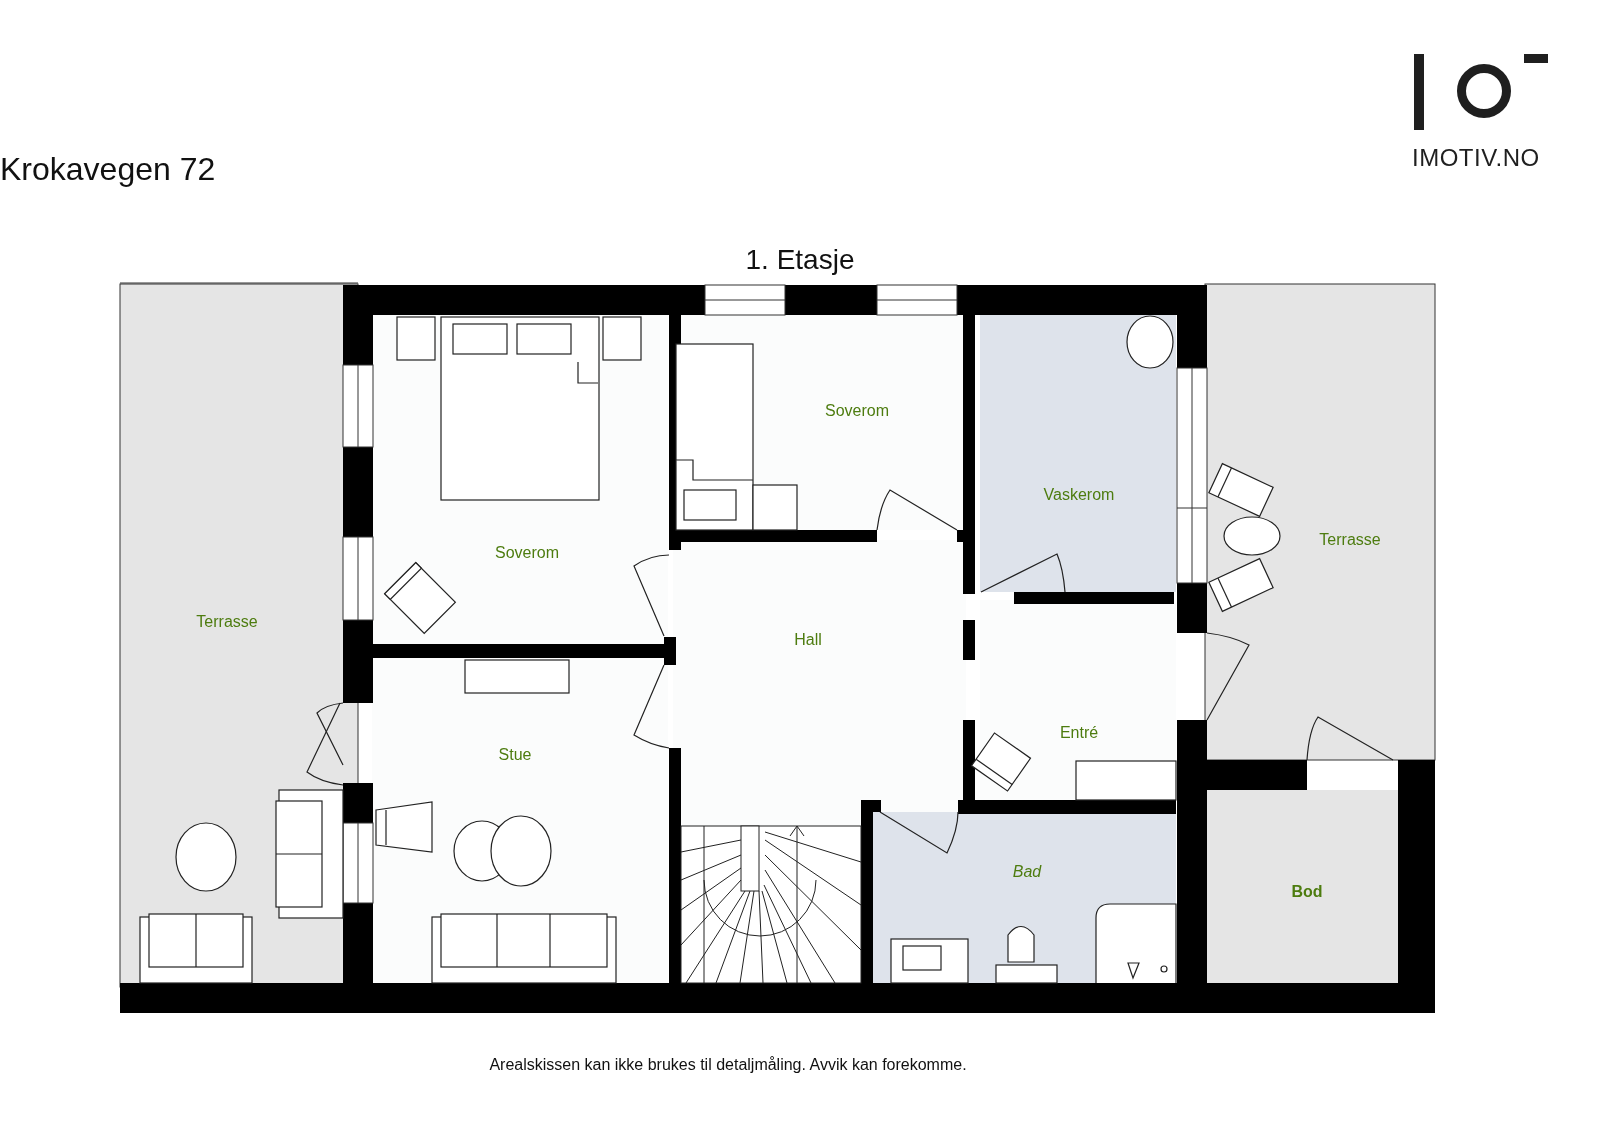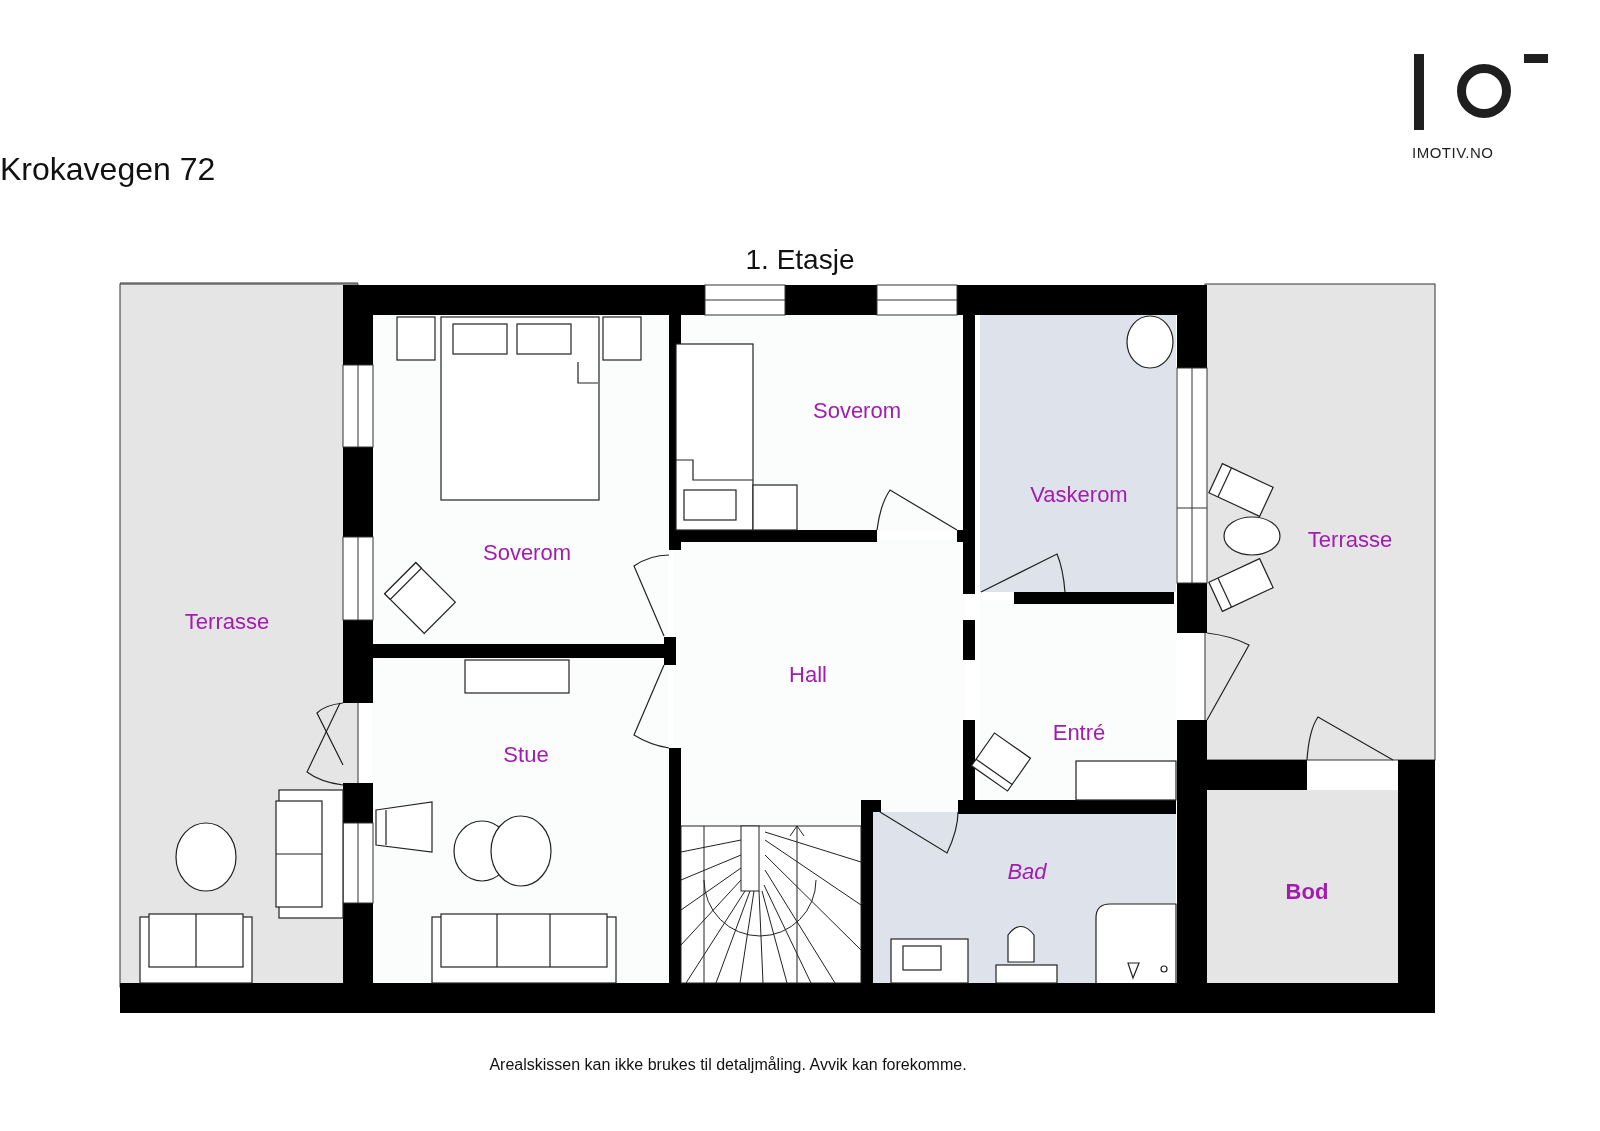--- a/index.html
+++ b/index.html
@@ -1,23 +1,23 @@
 <!DOCTYPE html>
 <html><head>
 <meta charset="utf-8">
 <style>
   html, body { margin: 0; padding: 0; background: #ffffff; }
   body { width: 1600px; height: 1131px; position: relative; overflow: hidden; font-family: "Liberation Sans", sans-serif; color: #111; }
   .abs { position: absolute; }
-  .logo-text { left: 1412px; top: 144px; font-size: 15px; letter-spacing: 0.5px; color: #1f1f1f; }
+  .logo-text { left: 1412px; top: 144px; font-size: 24px; letter-spacing: 0.5px; color: #1f1f1f; }
   .title { left: 0; width: 1600px; top: 151px; font-size: 32px; color: #111; }
   .subtitle { left: 0; width: 1600px; top: 244px; text-align: center; font-size: 28px; color: #111; }
   .disclaimer { left: 0; width: 1456px; top: 1056px; text-align: center; font-size: 16px; color: #111; }
   svg.plan { position: absolute; left: 0; top: 0; }
-  .room-label { position: absolute; font-size: 22px; color: #a21caf; transform: translate(-50%, -50%); white-space: nowrap; }
+  .room-label { position: absolute; font-size: 16px; color: #4d7c0f; transform: translate(-50%, -50%); white-space: nowrap; }
 </style>
 </head>
 <body>
 
 <div class="abs" style="left:1412px;top:52px;width:135px;height:80px;">
   <div style="position:absolute;left:2px;top:2px;width:10px;height:76px;background:#1f1f1f;"></div>
   <div style="position:absolute;left:45px;top:15px;width:44px;height:44px;border:9px solid #1f1f1f;border-radius:50%;box-sizing:border-box;width:54px;height:54px;top:12px;"></div>
   <div style="position:absolute;left:112px;top:2px;width:24px;height:9px;background:#1f1f1f;"></div>
 </div>
 <div class="abs logo-text">IMOTIV.NO</div>
@@ -196,19 +196,19 @@
     <path d="M1207,633 Q1232,636 1249,645 L1207,720"></path>
     <path d="M1307,760 Q1309,730 1318,717 L1393,760"></path>
   </g>
 </svg>
 
 <div class="room-label" style="left:227px;top:622px;">Terrasse</div>
 <div class="room-label" style="left:527px;top:553px;">Soverom</div>
 <div class="room-label" style="left:857px;top:411px;">Soverom</div>
 <div class="room-label" style="left:1079px;top:459px;margin-top:36px;">Vaskerom</div>
 <div class="room-label" style="left:1350px;top:540px;">Terrasse</div>
-<div class="room-label" style="left:808px;top:675px;">Hall</div>
+<div class="room-label" style="left:808px;top:640px;">Hall</div>
 <div class="room-label" style="left:1079px;top:688px;margin-top:45px;">Entré</div>
-<div class="room-label" style="left:526px;top:755px;">Stue</div>
+<div class="room-label" style="left:515px;top:755px;">Stue</div>
 <div class="room-label" style="left:1027px;top:872px;font-style:italic;">Bad</div>
 <div class="room-label" style="left:1307px;top:892px;font-weight:bold;">Bod</div>
 
 <div class="abs disclaimer">Arealskissen kan ikke brukes til detaljmåling. Avvik kan forekomme.</div>
 
 </body></html>

